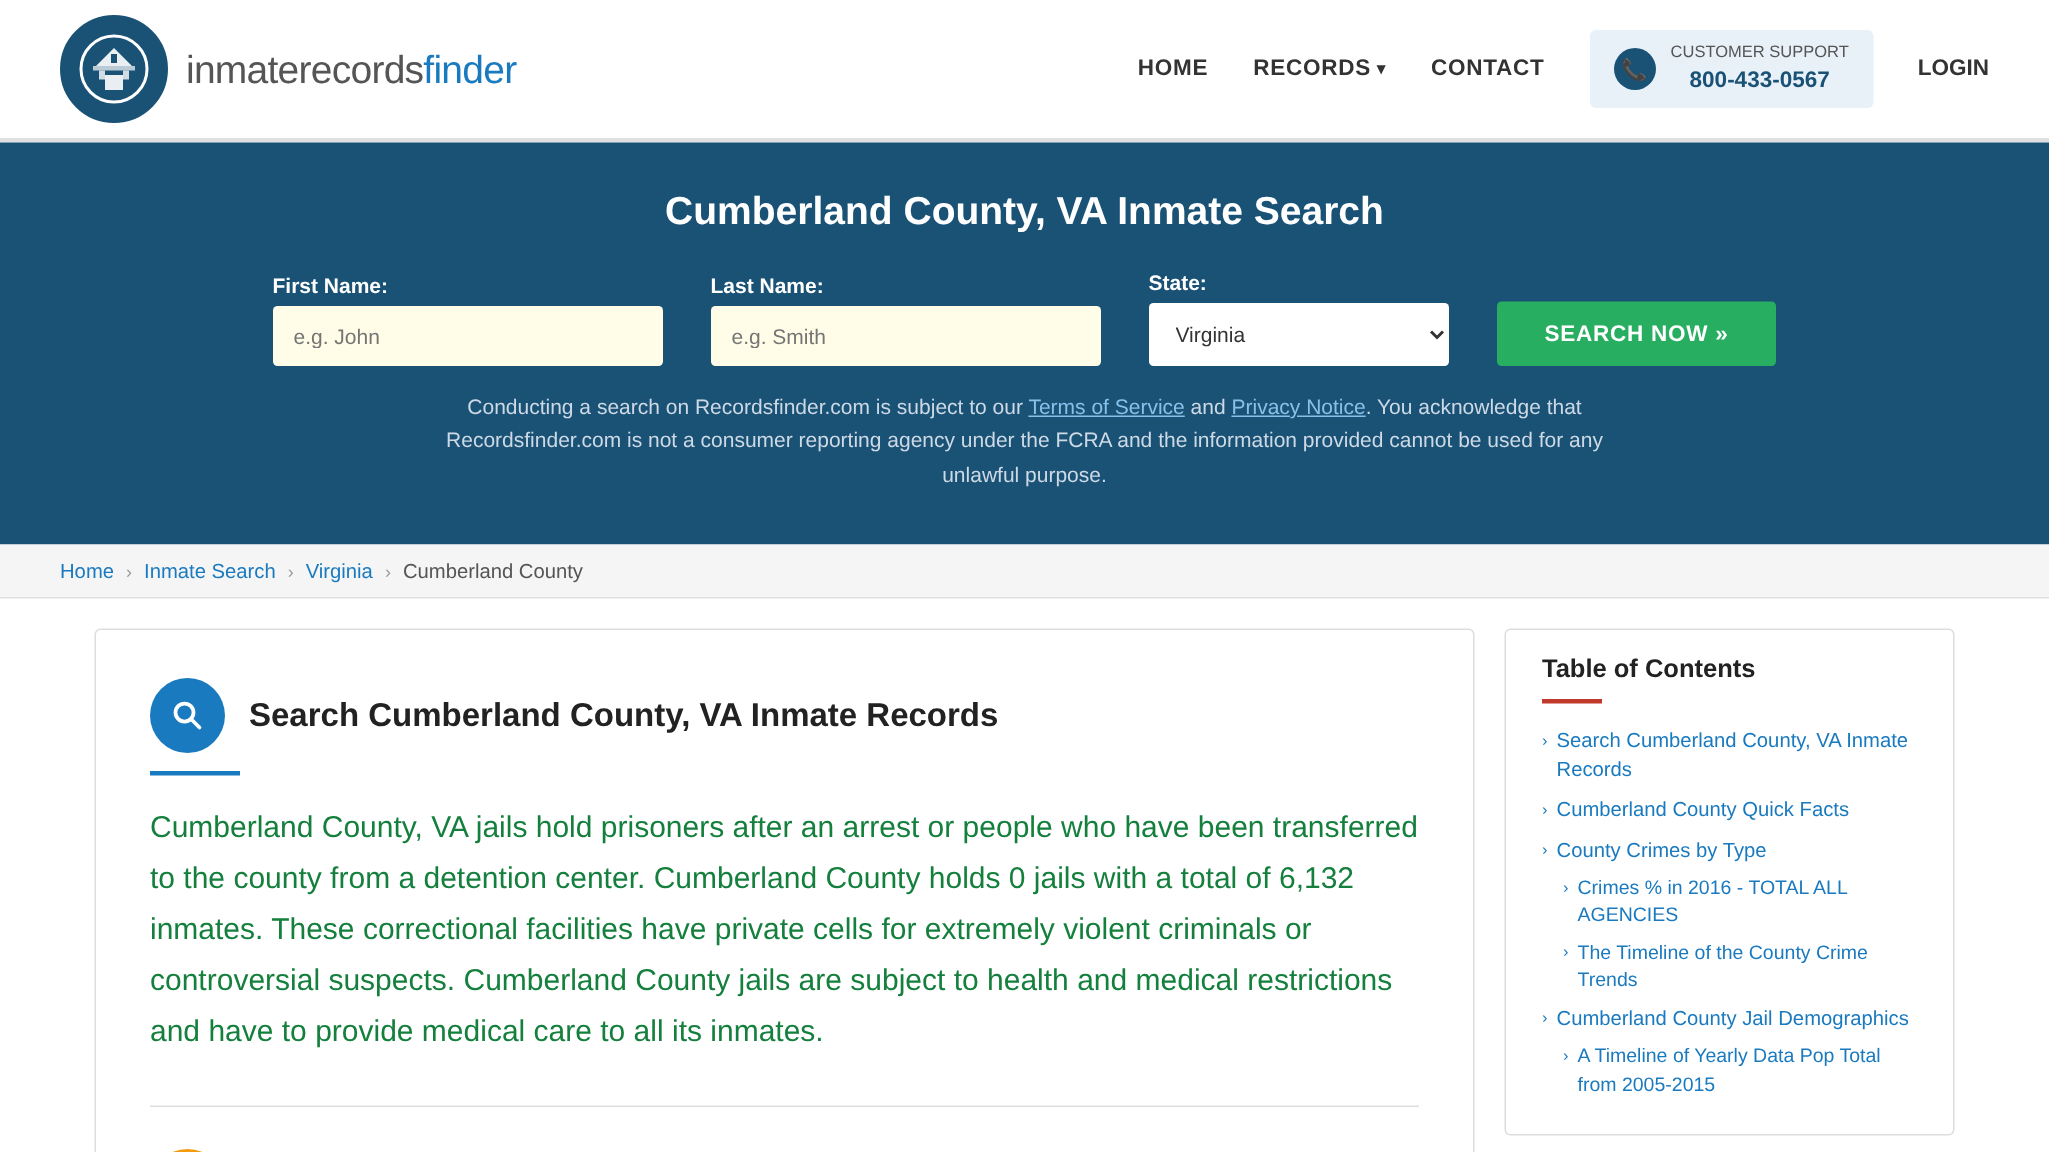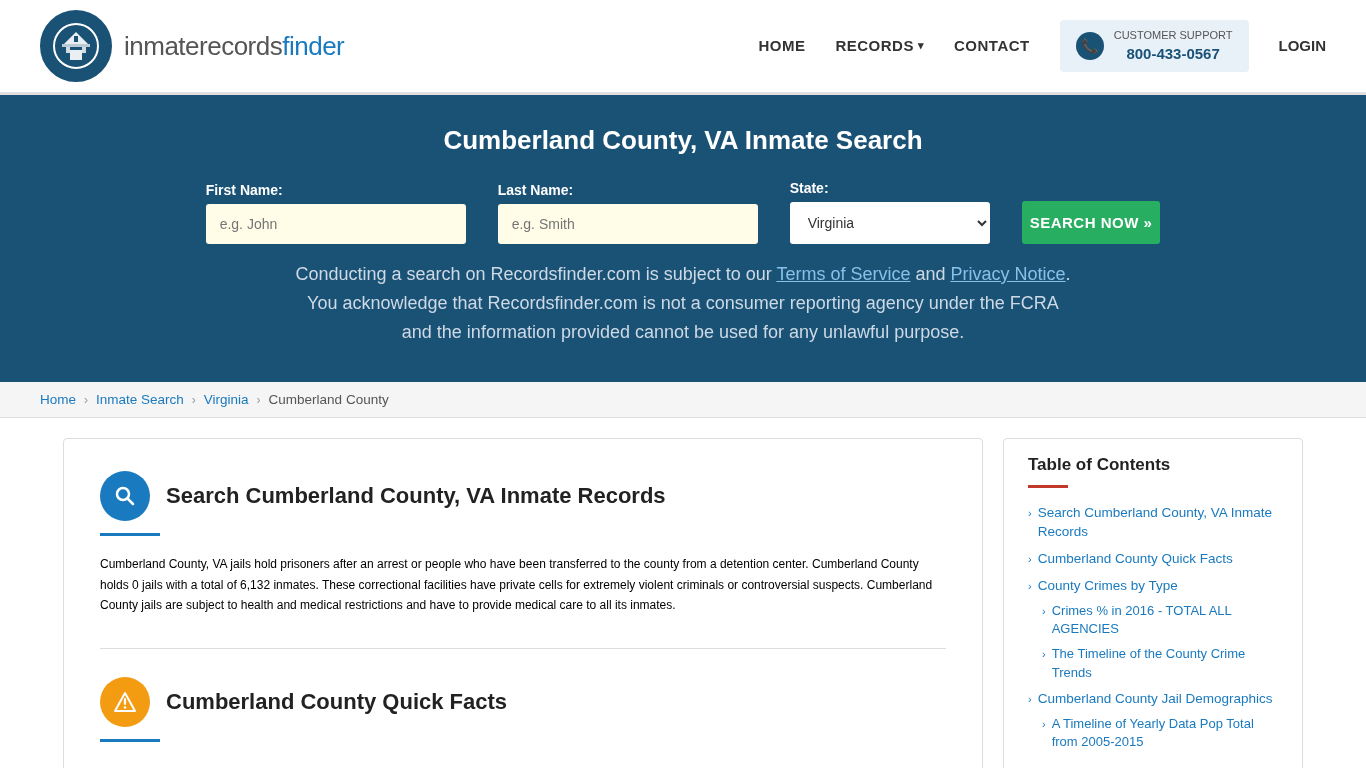--- a/index.html
+++ b/index.html
@@ -135,30 +135,30 @@
       font-size: 14px;
       background: #fff;
       color: #333;
       appearance: auto;
     }
     .search-btn {
       background: #27ae60;
       color: #fff;
       border: none;
       border-radius: 3px;
-      padding: 13px 8px;
+      padding: 13px 32px;
       font-size: 15px;
       font-weight: 700;
       cursor: pointer;
       white-space: nowrap;
       letter-spacing: 0.5px;
     }
     .disclaimer {
       color: #cdd9e5;
-      font-size: 18px;
+      font-size: 14px;
       max-width: 780px;
       margin: 0 auto;
       line-height: 1.6;
     }
     .disclaimer a {
       color: #85c1e9;
       text-decoration: underline;
     }
 
     
@@ -224,22 +224,22 @@
       font-weight: 700;
       color: #222;
     }
     .section-divider {
       width: 60px;
       height: 3px;
       background: #1a7abf;
       margin: 4px 0 18px 0;
     }
     .section-text {
-      color: #000000;
-      font-size: 12px;
+      color: #15803d;
+      font-size: 20px;
       line-height: 1.7;
       margin-bottom: 0;
     }
 
     .article-section {
       margin-bottom: 32px;
     }
     .article-section:last-child {
       margin-bottom: 0;
     }

